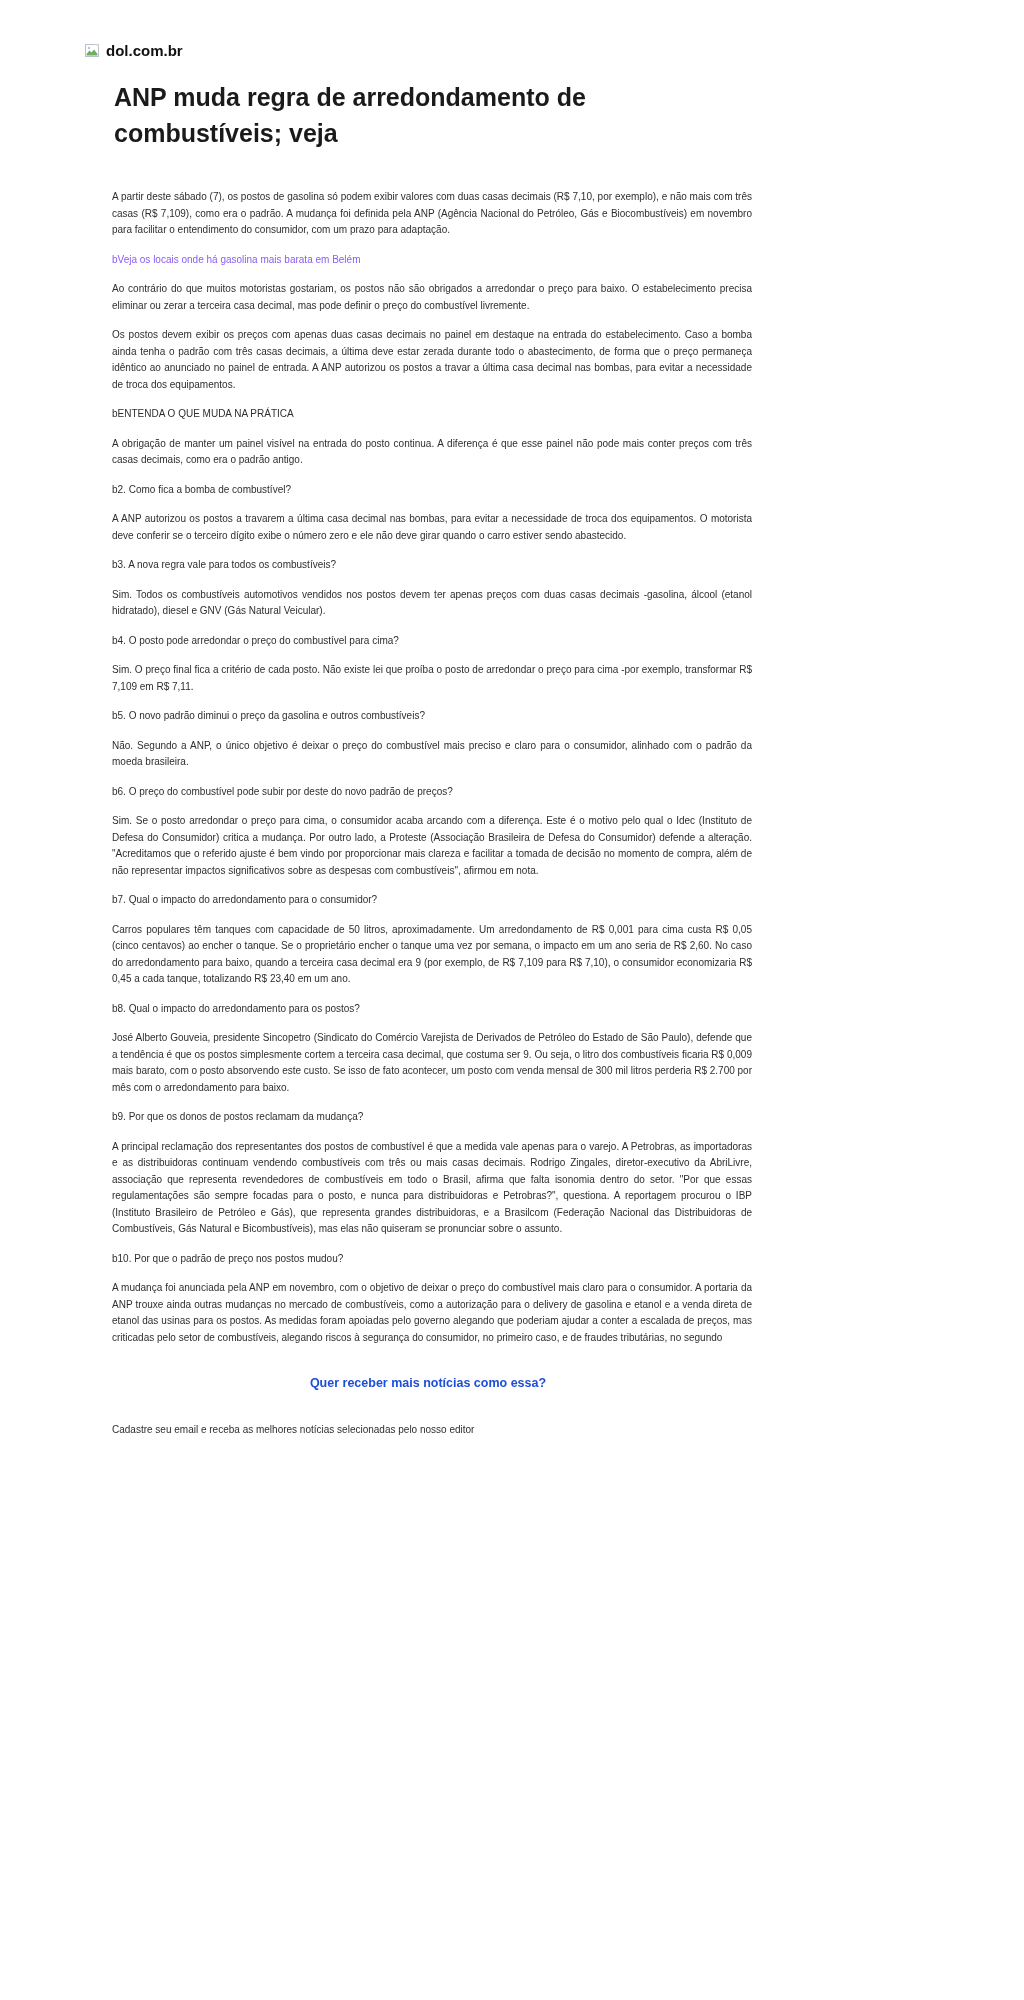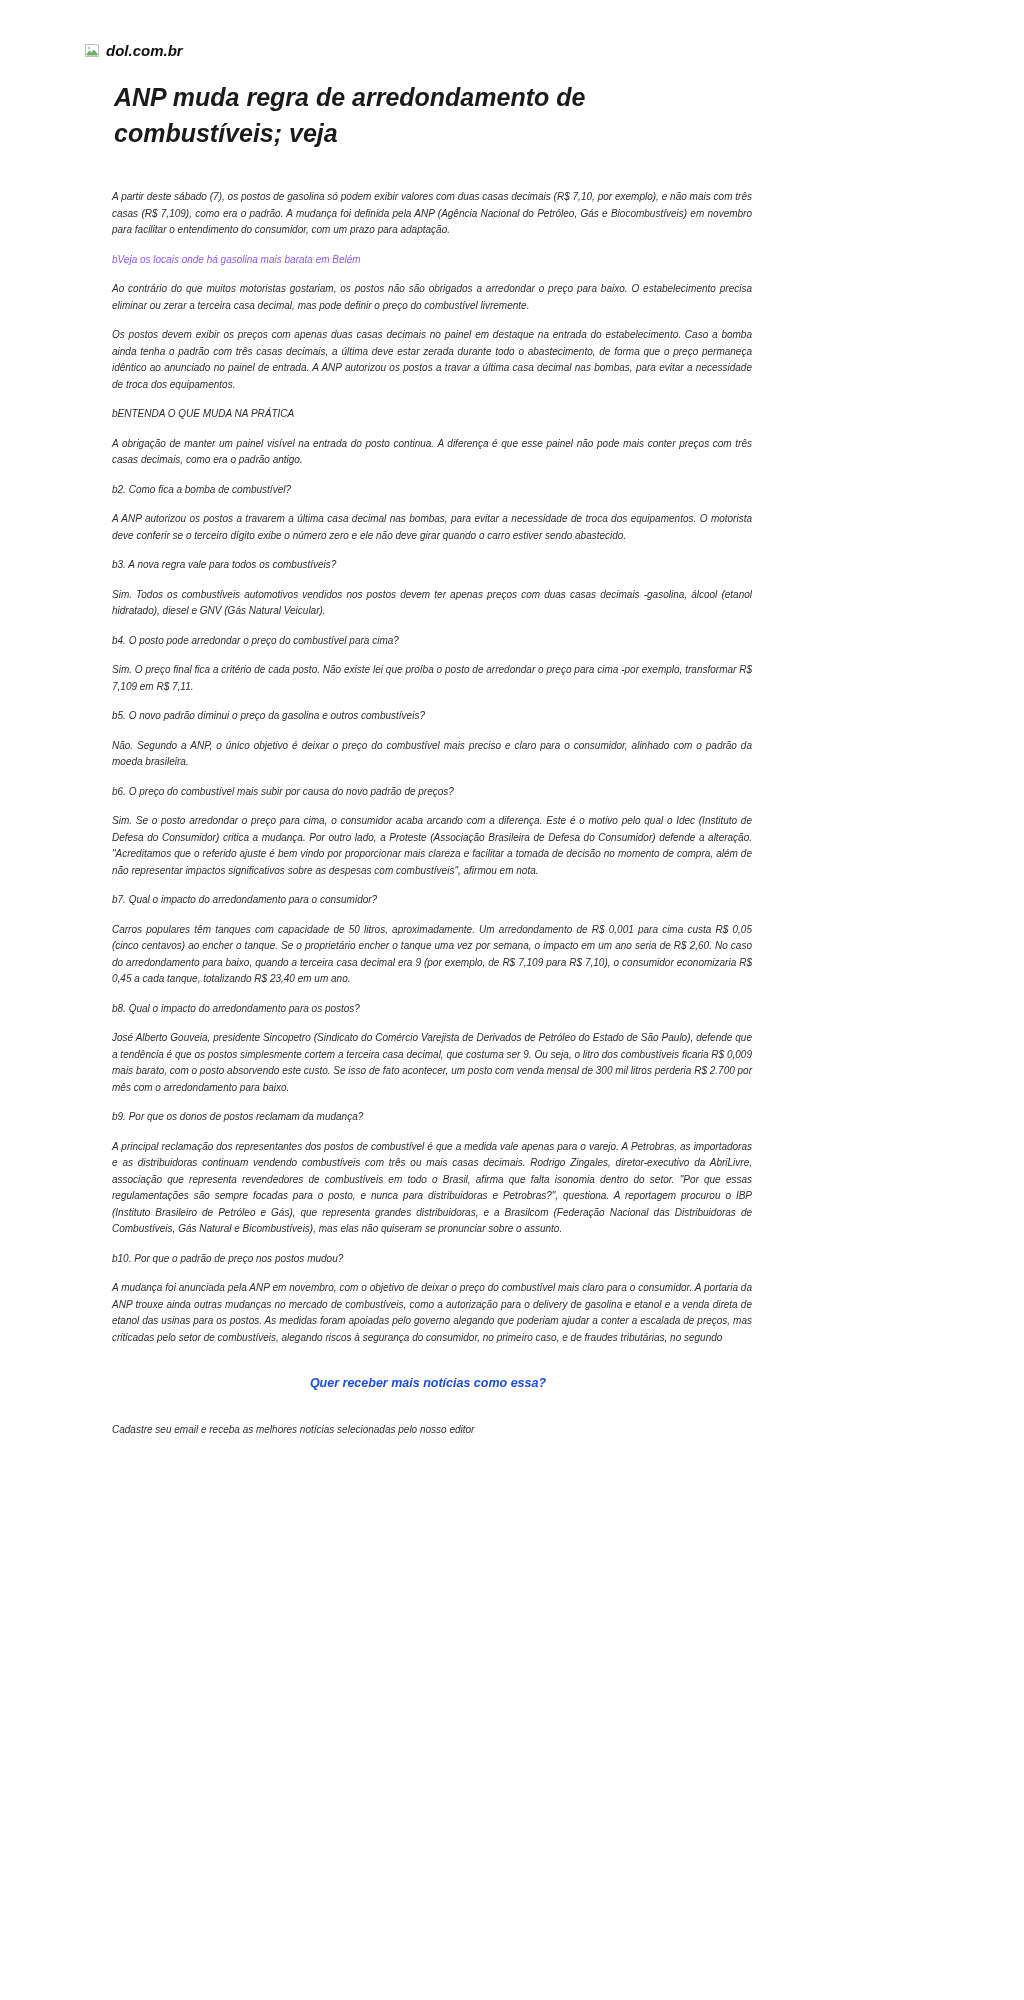--- a/index.html
+++ b/index.html
@@ -11,21 +11,20 @@
     width: 1024px;
     min-height: 2000px;
     font-family: "Liberation Sans", sans-serif;
     color: #2e2e2e;
   }
   .page {
     position: relative;
     width: 1024px;
     min-height: 2000px;
     background: #ffffff;
-    font-style: italic;
   }
   .site-header {
     padding: 42px 0 0 84px;
   }
   .brand {
     display: flex;
     align-items: center;
     gap: 6px;
     font-size: 15px;
     font-weight: bold;
@@ -116,21 +115,21 @@
 
     <p>b3. A nova regra vale para todos os combustíveis?</p>
     <p>Sim. Todos os combustíveis automotivos vendidos nos postos devem ter apenas preços com duas casas decimais -gasolina, álcool (etanol hidratado), diesel e GNV (Gás Natural Veicular).</p>
 
     <p>b4. O posto pode arredondar o preço do combustível para cima?</p>
     <p>Sim. O preço final fica a critério de cada posto. Não existe lei que proíba o posto de arredondar o preço para cima -por exemplo, transformar R$ 7,109 em R$ 7,11.</p>
 
     <p>b5. O novo padrão diminui o preço da gasolina e outros combustíveis?</p>
     <p>Não. Segundo a ANP, o único objetivo é deixar o preço do combustível mais preciso e claro para o consumidor, alinhado com o padrão da moeda brasileira.</p>
 
-    <p>b6. O preço do combustível mais subir por causa do novo padrão de preços?</p>
+    <p>b6. O preço do combustível pode subir por deste do novo padrão de preços?</p>
     <p>Sim. Se o posto arredondar o preço para cima, o consumidor acaba arcando com a diferença. Este é o motivo pelo qual o Idec (Instituto de Defesa do Consumidor) critica a mudança. Por outro lado, a Proteste (Associação Brasileira de Defesa do Consumidor) defende a alteração. "Acreditamos que o referido ajuste é bem vindo por proporcionar mais clareza e facilitar a tomada de decisão no momento de compra, além de não representar impactos significativos sobre as despesas com combustíveis", afirmou em nota.</p>
 
     <p>b7. Qual o impacto do arredondamento para o consumidor?</p>
     <p>Carros populares têm tanques com capacidade de 50 litros, aproximadamente. Um arredondamento de R$ 0,001 para cima custa R$ 0,05 (cinco centavos) ao encher o tanque. Se o proprietário encher o tanque uma vez por semana, o impacto em um ano seria de R$ 2,60. No caso do arredondamento para baixo, quando a terceira casa decimal era 9 (por exemplo, de R$ 7,109 para R$ 7,10), o consumidor economizaria R$ 0,45 a cada tanque, totalizando R$ 23,40 em um ano.</p>
 
     <p>b8. Qual o impacto do arredondamento para os postos?</p>
     <p>José Alberto Gouveia, presidente Sincopetro (Sindicato do Comércio Varejista de Derivados de Petróleo do Estado de São Paulo), defende que a tendência é que os postos simplesmente cortem a terceira casa decimal, que costuma ser 9. Ou seja, o litro dos combustíveis ficaria R$ 0,009 mais barato, com o posto absorvendo este custo. Se isso de fato acontecer, um posto com venda mensal de 300 mil litros perderia R$ 2.700 por mês com o arredondamento para baixo.</p>
 
     <p>b9. Por que os donos de postos reclamam da mudança?</p>
     <p>A principal reclamação dos representantes dos postos de combustível é que a medida vale apenas para o varejo. A Petrobras, as importadoras e as distribuidoras continuam vendendo combustíveis com três ou mais casas decimais. Rodrigo Zingales, diretor-executivo da AbriLivre, associação que representa revendedores de combustíveis em todo o Brasil, afirma que falta isonomia dentro do setor. "Por que essas regulamentações são sempre focadas para o posto, e nunca para distribuidoras e Petrobras?", questiona. A reportagem procurou o IBP (Instituto Brasileiro de Petróleo e Gás), que representa grandes distribuidoras, e a Brasilcom (Federação Nacional das Distribuidoras de Combustíveis, Gás Natural e Bicombustíveis), mas elas não quiseram se pronunciar sobre o assunto.</p>

